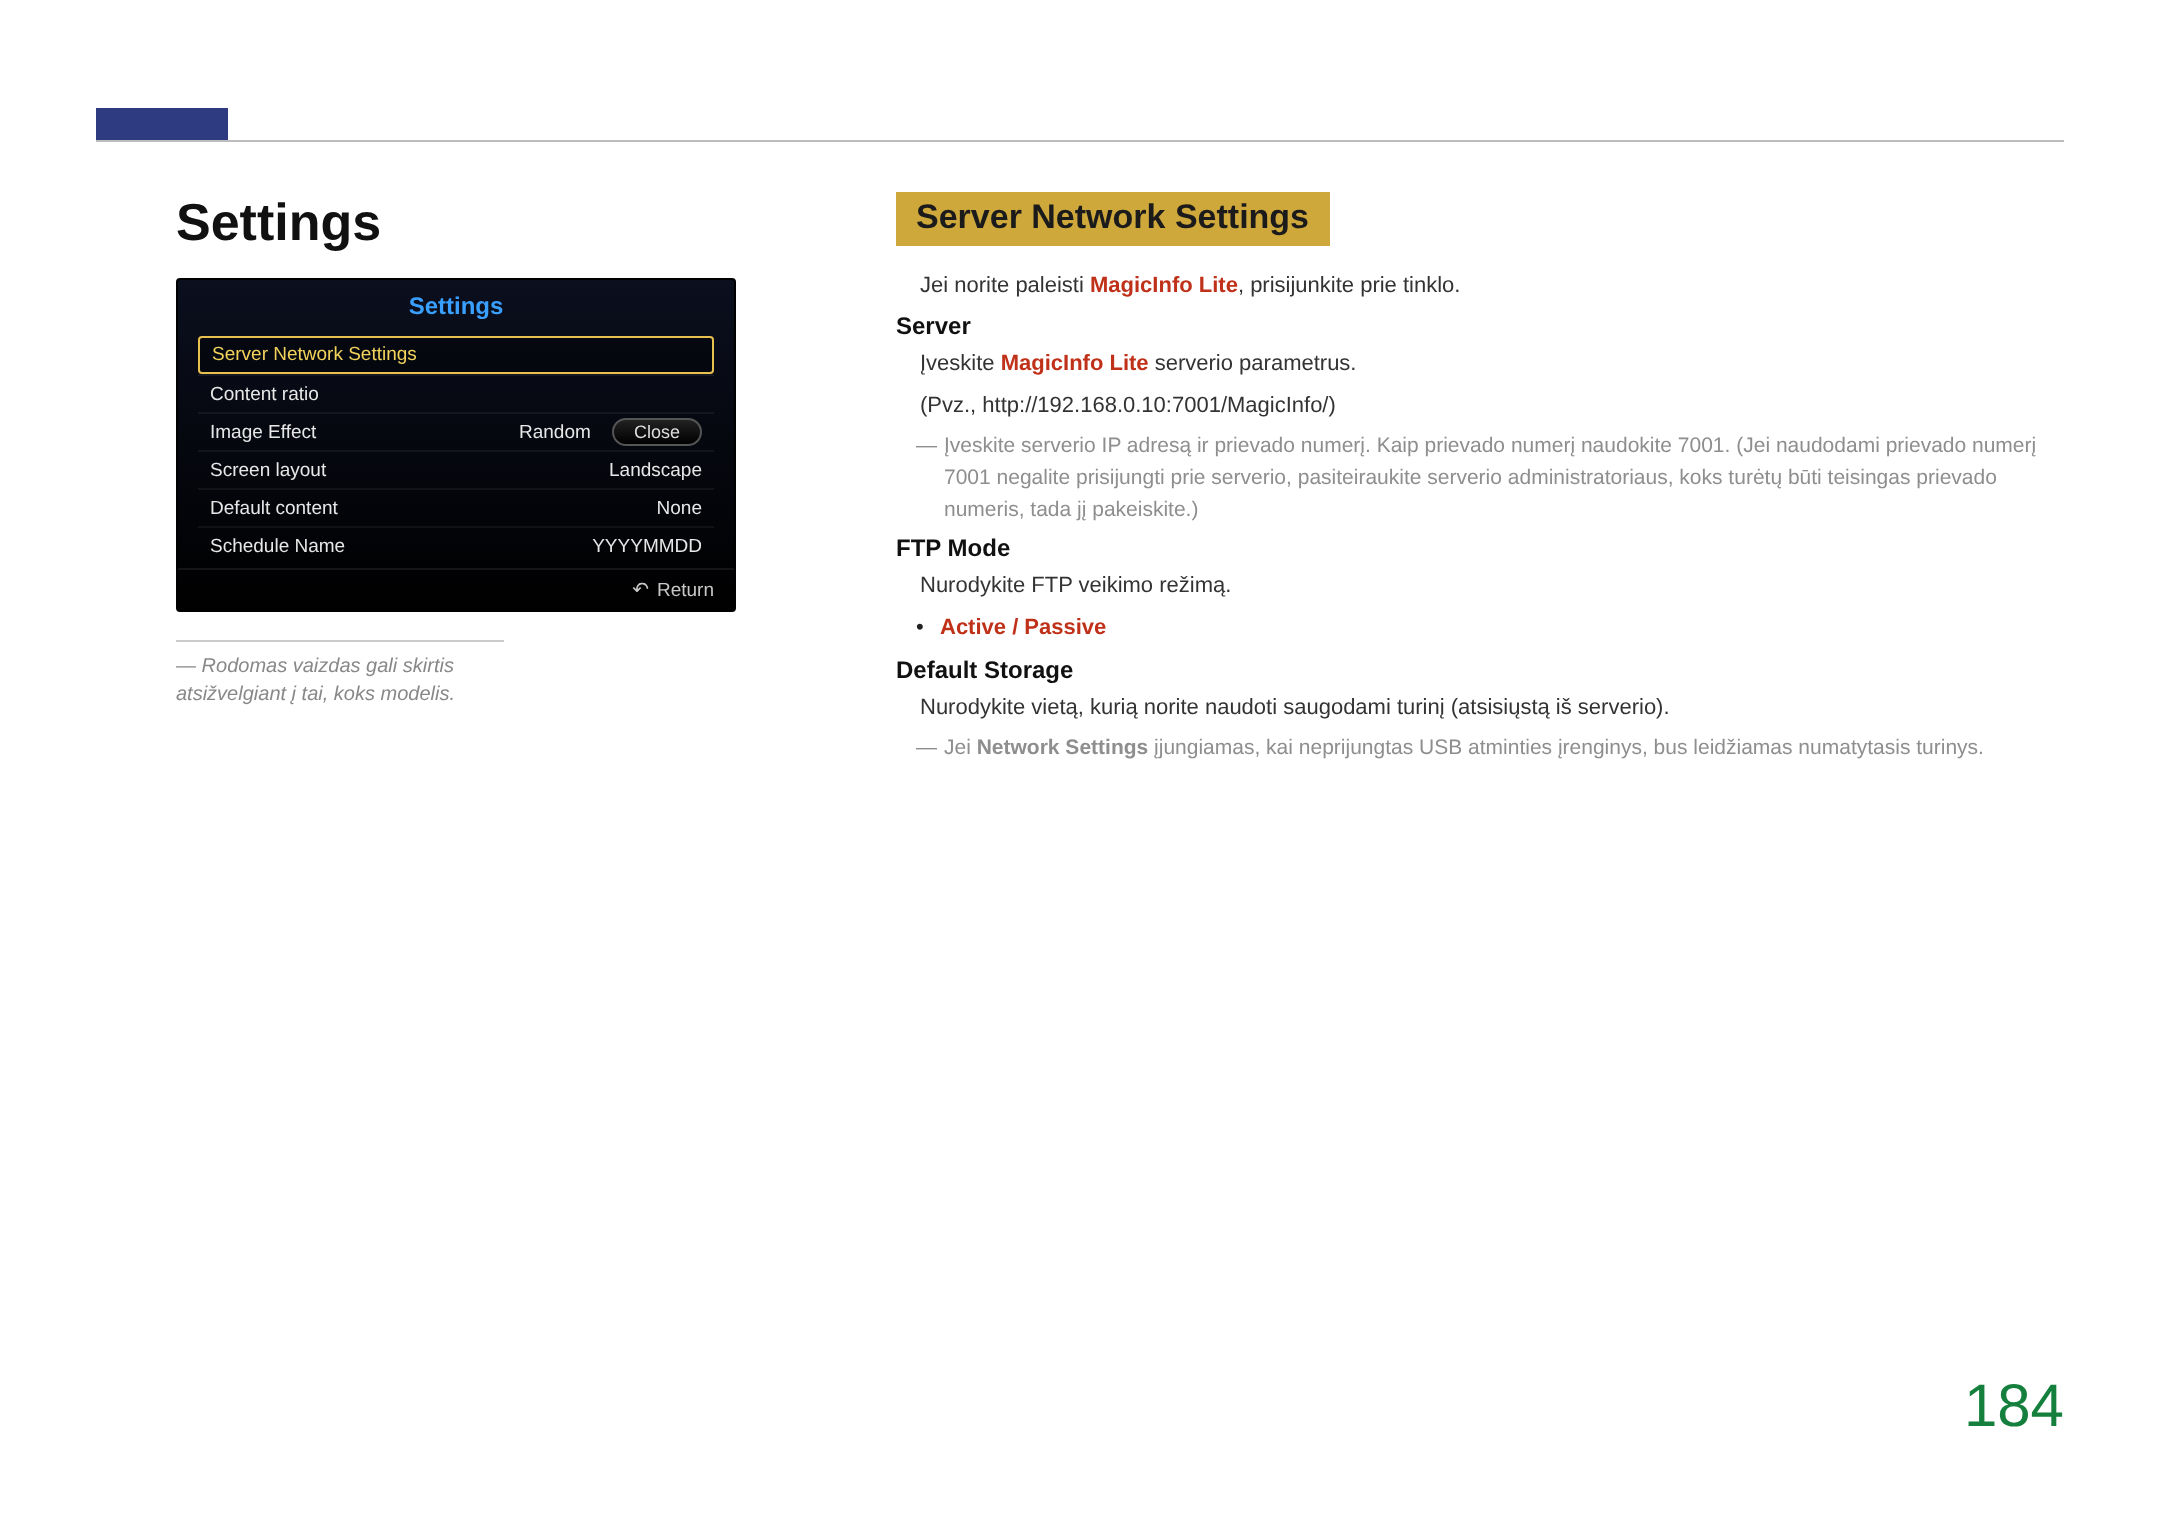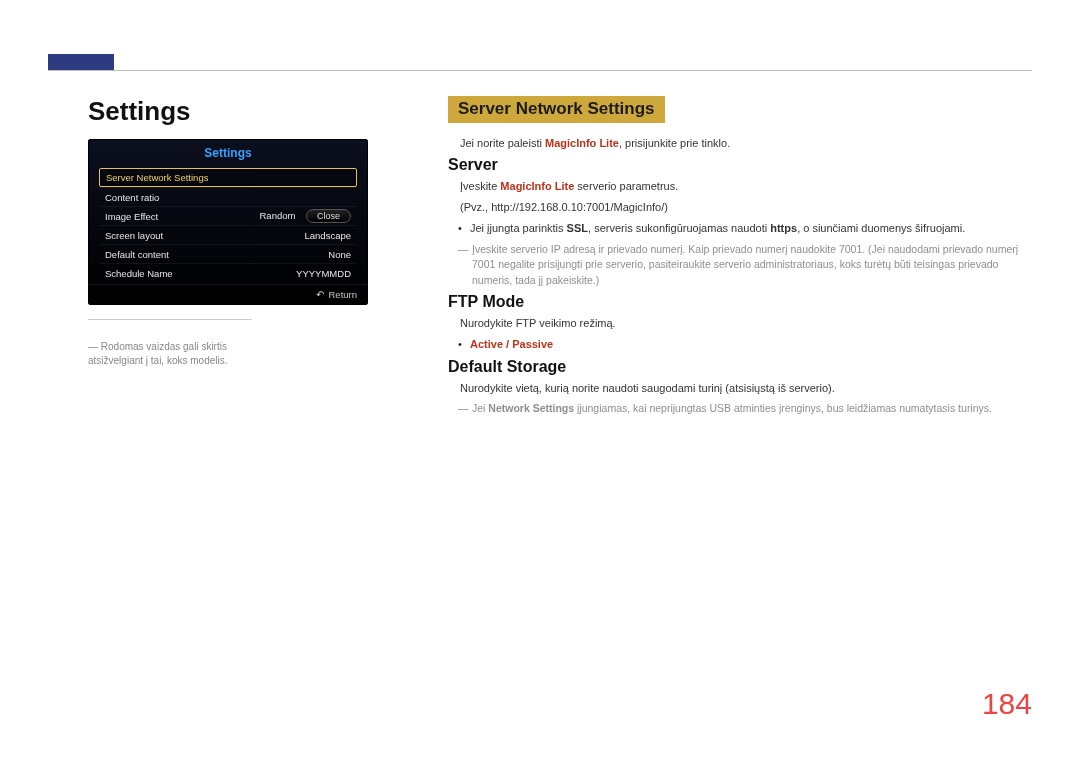--- a/index.html
+++ b/index.html
@@ -6,47 +6,47 @@
   html, body { width: 1080px; height: 763px; font-family: Arial, Helvetica, sans-serif; background: #fff; color: #222; }
 
   
   .topbar { position: absolute; left: 0; right: 0; top: 54px; height: 20px; }
   .topbar::before { content: ""; position: absolute; left: 48px; right: 48px; top: 16px; border-top: 1px solid #bdbdbd; }
   .topbar .active-tab { position: absolute; left: 48px; top: 0; width: 66px; height: 16px; background: #2e3b80; } 
 
   
   .page { position: absolute; left: 48px; right: 48px; top: 96px; bottom: 48px; }
 
-  .page-number { position: absolute; right: 0; bottom: -6px; font-size: 30px; color: #ef4444; font-weight: 300; }
+  .page-number { position: absolute; right: 0; bottom: -6px; font-size: 30px; color: #15803d; font-weight: 300; }
 
   
   .left-col { width: 340px; float: left; margin-left: 40px; }
   .left-title { font-size: 26px; font-weight: bold; color: #111; margin-bottom: 12px; }
 
-  .device-note { font-size: 10px; color: #888; margin-top: 14px; border-top: 1px solid #ccc; width: 164px; padding-top: 20px; line-height: 1.4; }
+  .device-note { font-size: 10px; color: #888; margin-top: 14px; border-top: 1px solid #ccc; width: 164px; padding-top: 6px; line-height: 1.4; font-style: italic; }
   .device-note::before { content: "― "; color: #888; }
 
   
   .osd { width: 280px; background: linear-gradient(#0b0f1e, #000); border: 1px solid #000; border-radius: 2px; overflow: hidden; font-size: 9.5px; color: #e7e7e7; }
   .osd-title { text-align: center; color: #3aa0ff; font-weight: bold; padding: 6px 0 4px; font-size: 12px; }
   .osd-rows { padding: 4px 10px 2px; }
   .osd-row { display: flex; justify-content: space-between; align-items: center; height: 19px; border-top: 1px solid rgba(255,255,255,0.06); padding: 0 6px; }
   .osd-row:first-child { border-top: none; }
   .osd-row.selected { border: 1px solid #e8c04d; color: #f2d25b; border-radius: 2px; background: rgba(0,0,0,0.3); }
   .osd-footer { display: flex; justify-content: flex-end; align-items: center; border-top: 1px solid rgba(255,255,255,0.08); padding: 4px 10px; gap: 4px; color: #c8c8c8; }
   .osd-footer .ret-icon { font-size: 10px; }
   .osd-close-pill { position: relative; }
   .osd-close-pill span.pill { display: inline-block; border: 1px solid #555; background: linear-gradient(#222,#000); color: #ddd; border-radius: 8px; padding: 1px 10px; font-size: 9px; }
 
   
   .right-col { margin-left: 400px; }
   .section-heading { display: inline-block; background: #cfa83b; color: #1b1b1b; font-size: 17px; font-weight: bold; padding: 3px 10px 4px; margin-bottom: 8px; }
   .para { font-size: 11px; color: #333; line-height: 1.55; margin: 4px 12px; }
   .para.grey, .footnote { color: #8e8e8e; }
-  .subhead { font-size: 16px; font-weight: bold; color: #111; margin-bottom: 4px; }
+  .subhead { font-size: 12px; font-weight: bold; color: #111; margin-bottom: 4px; }
   .bullets { list-style: none; margin: 4px 0 4px 10px; }
   .bullets li { font-size: 11px; color: #333; line-height: 1.6; padding-left: 12px; position: relative; }
   .bullets li::before { content: "•"; position: absolute; left: 0; top: 0; color: #222; }
   .red { color: #c0311a; font-weight: bold; }
   .bold { font-weight: bold; }
   .footnote { font-size: 10.5px; line-height: 1.5; margin: 4px 0 4px 10px; padding-left: 14px; position: relative; }
   .footnote::before { content: "―"; position: absolute; left: 0; top: 0; color: #8e8e8e; }
 </style>
 </head>
 <body>
@@ -107,25 +107,20 @@
     <p class="para">
       <span>Jei norite paleisti </span><span class="red">MagicInfo Lite</span><span>, prisijunkite prie tinklo.</span>
     </p>
 
     
     <div class="subhead">Server</div>
     <p class="para">
       <span>Įveskite </span><span class="red">MagicInfo Lite</span><span> serverio parametrus.</span>
     </p>
     <p class="para">(Pvz., http://192.168.0.10:7001/MagicInfo/)</p>
-    <ul class="bullets">
-      <li>
-        <span>Jei įjungta parinktis </span><span class="bold">SSL</span><span>, serveris sukonfigūruojamas naudoti </span><span class="bold">https</span><span>, o siunčiami duomenys šifruojami.</span>
-      </li>
-    </ul>
     <p class="footnote">Įveskite serverio IP adresą ir prievado numerį. Kaip prievado numerį naudokite 7001. (Jei naudodami prievado numerį 7001 negalite prisijungti prie serverio, pasiteiraukite serverio administratoriaus, koks turėtų būti teisingas prievado numeris, tada jį pakeiskite.)</p>
 
     
     <div class="subhead">FTP Mode</div>
     <p class="para">Nurodykite FTP veikimo režimą.</p>
     <ul class="bullets">
       <li><span class="red">Active / Passive</span></li>
     </ul>
 
     

